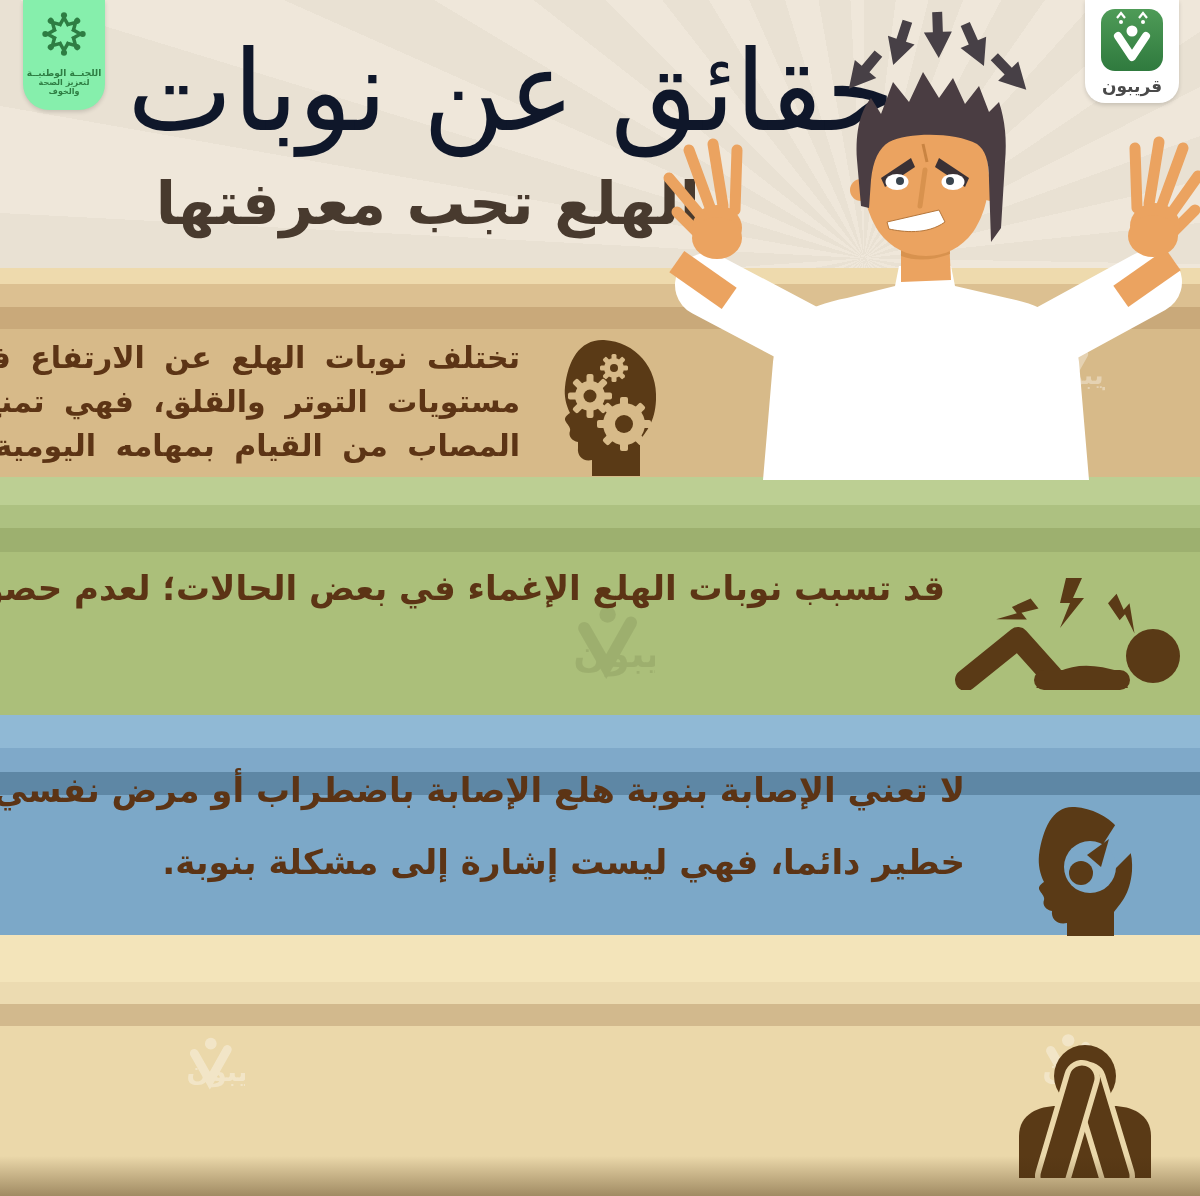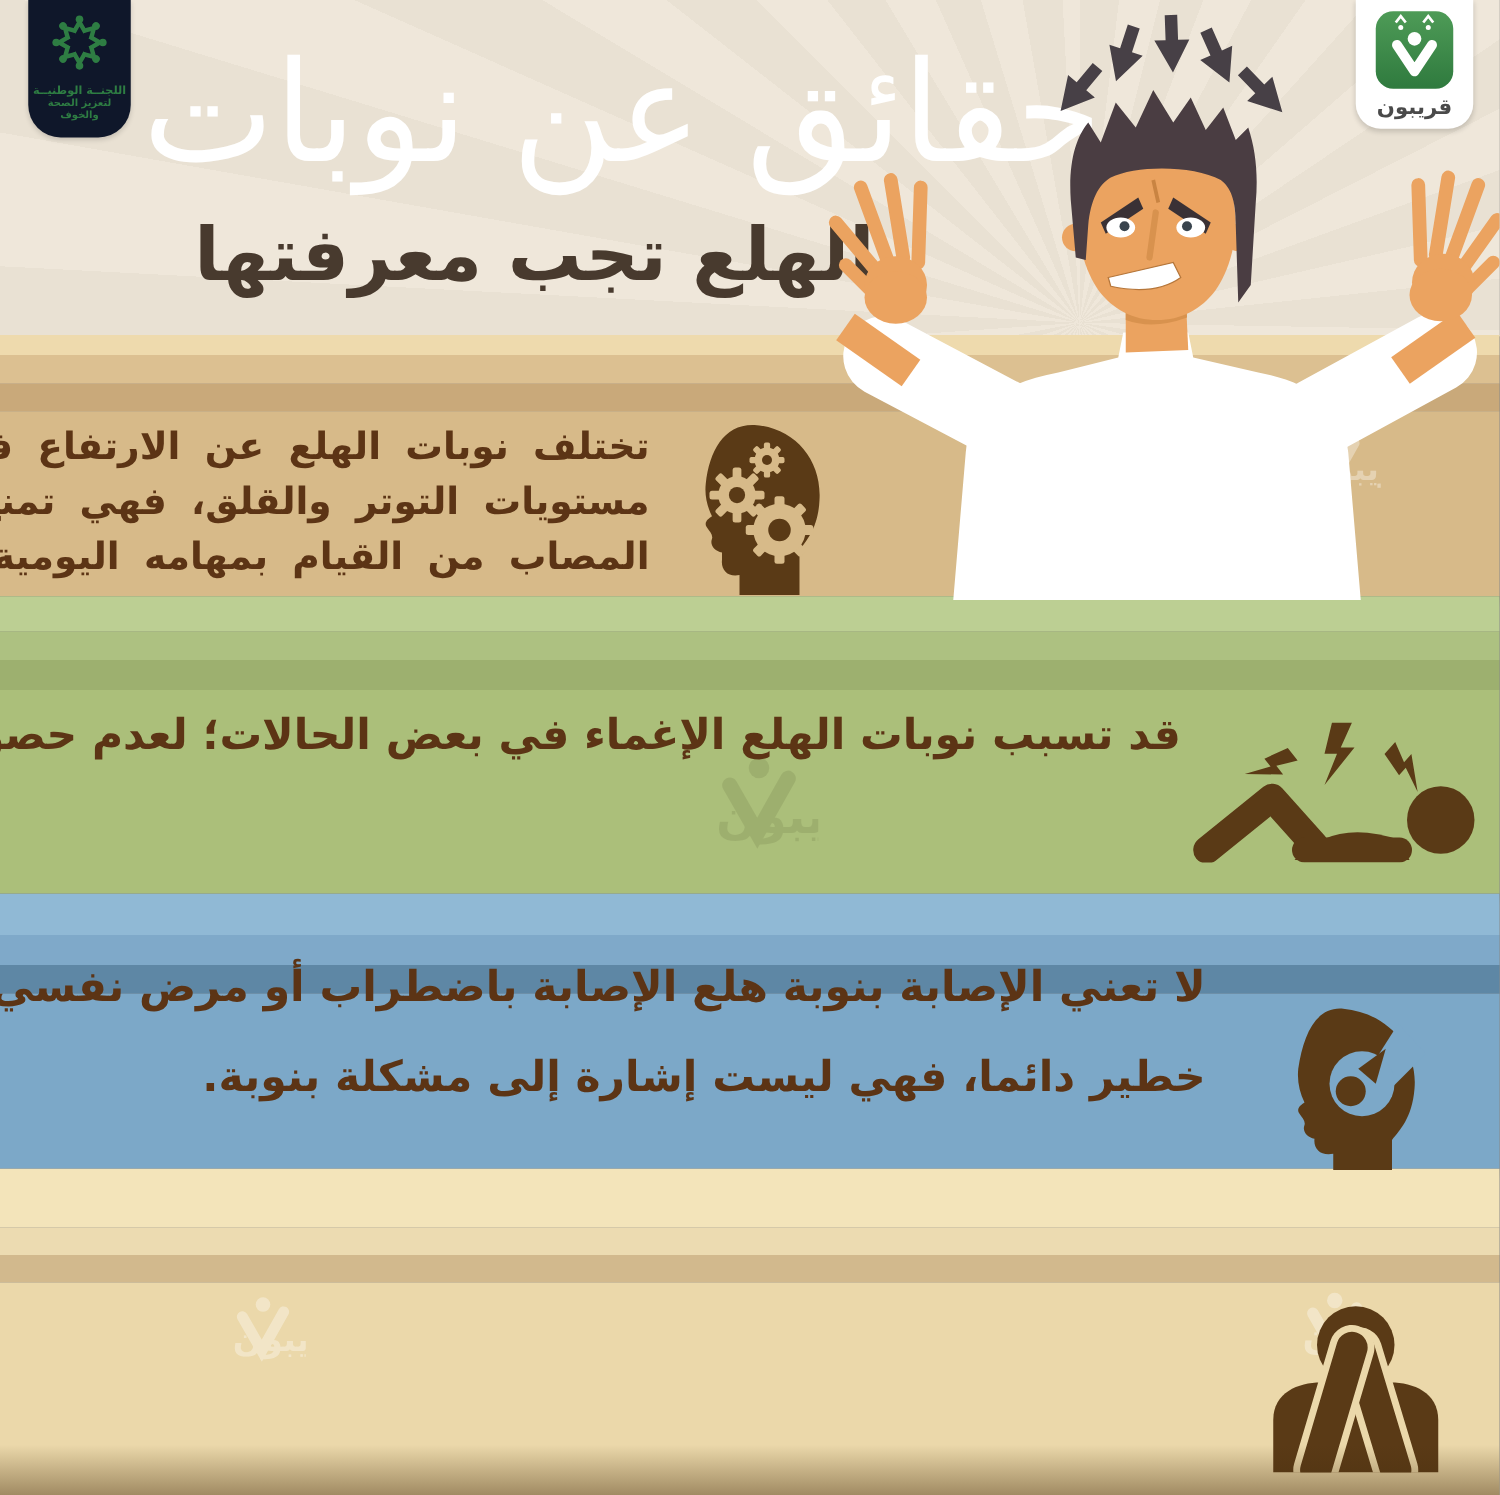--- a/index.html
+++ b/index.html
@@ -33,37 +33,37 @@
   .b4s1{top:935px;height:47px;background:#f3e4ba;}
   .b4s2{top:982px;height:22px;background:#ecdbb1;}
   .b4s3{top:1004px;height:22px;background:#d2b98d;}
   .b4m {top:1026px;height:170px;background:#ebd8aa;}
   .fold{left:0;width:1200px;height:9px;background:linear-gradient(rgba(45,28,5,.30),rgba(45,28,5,0));}
   .f1{top:477px;} .f2{top:715px;} .f3{top:935px;}
   #bottom-shade{left:0;top:1156px;width:1200px;height:40px;
     background:linear-gradient(rgba(70,45,12,0),rgba(70,45,12,.45));}
   
   #title-line1{
-    top:24px;right:318px;font-size:112px;line-height:1.2;
-    color:#ffffff;font-weight:400;letter-spacing:1px;white-space:nowrap;
+    top:24px;right:305px;font-size:112px;line-height:1.2;
+    color:#0f172a;font-weight:400;letter-spacing:1px;white-space:nowrap;
   }
   #title-line2{
     top:172px;right:500px;font-size:59px;line-height:1.1;
     color:#483a2e;font-weight:bold;white-space:nowrap;
   }
   
   .fact{color:#5c3415;font-weight:bold;text-align:right;white-space:nowrap;}
   #fact1{top:336px;right:680px;width:492px;font-size:30px;line-height:44px;word-spacing:.30em;}
   #fact2{top:566px;right:255px;width:890px;font-size:34px;}
   #fact3{top:768px;right:235px;width:910px;font-size:34px;}
   #fact4{top:1036px;right:210px;width:930px;font-size:34px;}
   .l-gap{margin-top:28px;}
   .fline{line-height:44px;}
   
-  #badge-left{left:23px;top:0;width:82px;height:110px;background:#0f172a;
+  #badge-left{left:23px;top:0;width:82px;height:110px;background:#86efac;
     border-radius:0 0 26px 26px;box-shadow:0 2px 4px rgba(0,0,0,.15);direction:rtl;text-align:center;}
   #badge-left .t1{font-size:9px;color:#2e7d43;font-weight:bold;margin-top:2px;}
   #badge-left .t2{font-size:8px;color:#2e7d43;font-weight:bold;}
   #badge-right{left:1085px;top:0;width:94px;height:103px;background:#fff;
     border-radius:0 0 20px 20px;box-shadow:0 2px 4px rgba(0,0,0,.15);text-align:center;}
   #app-icon{position:absolute;left:16px;top:9px;width:62px;height:62px;border-radius:14px;
     background:linear-gradient(#4e9b57,#2f7a3e);}
   #badge-right .lbl{position:absolute;left:0;top:76px;width:94px;
     font-size:17px;font-weight:bold;color:#4a4a4a;}
   

